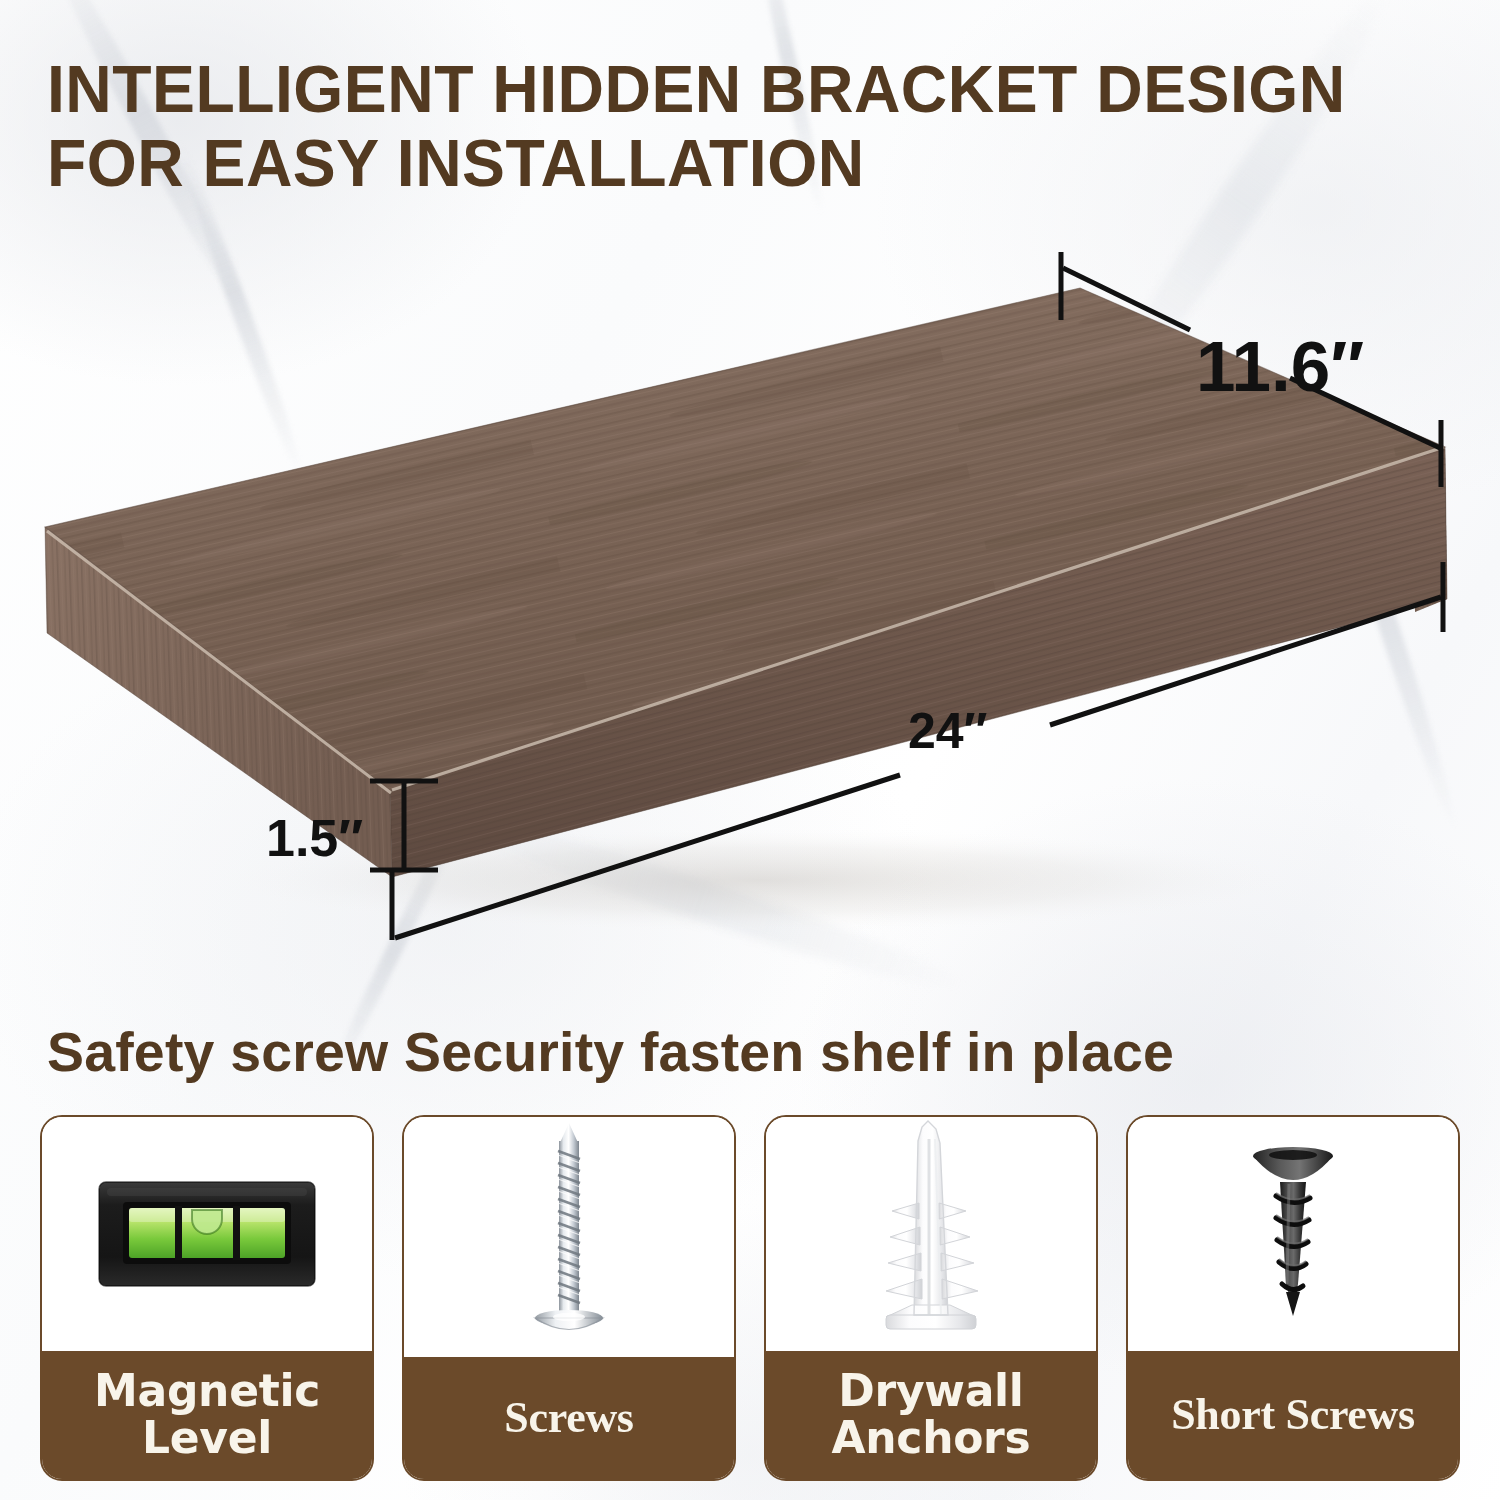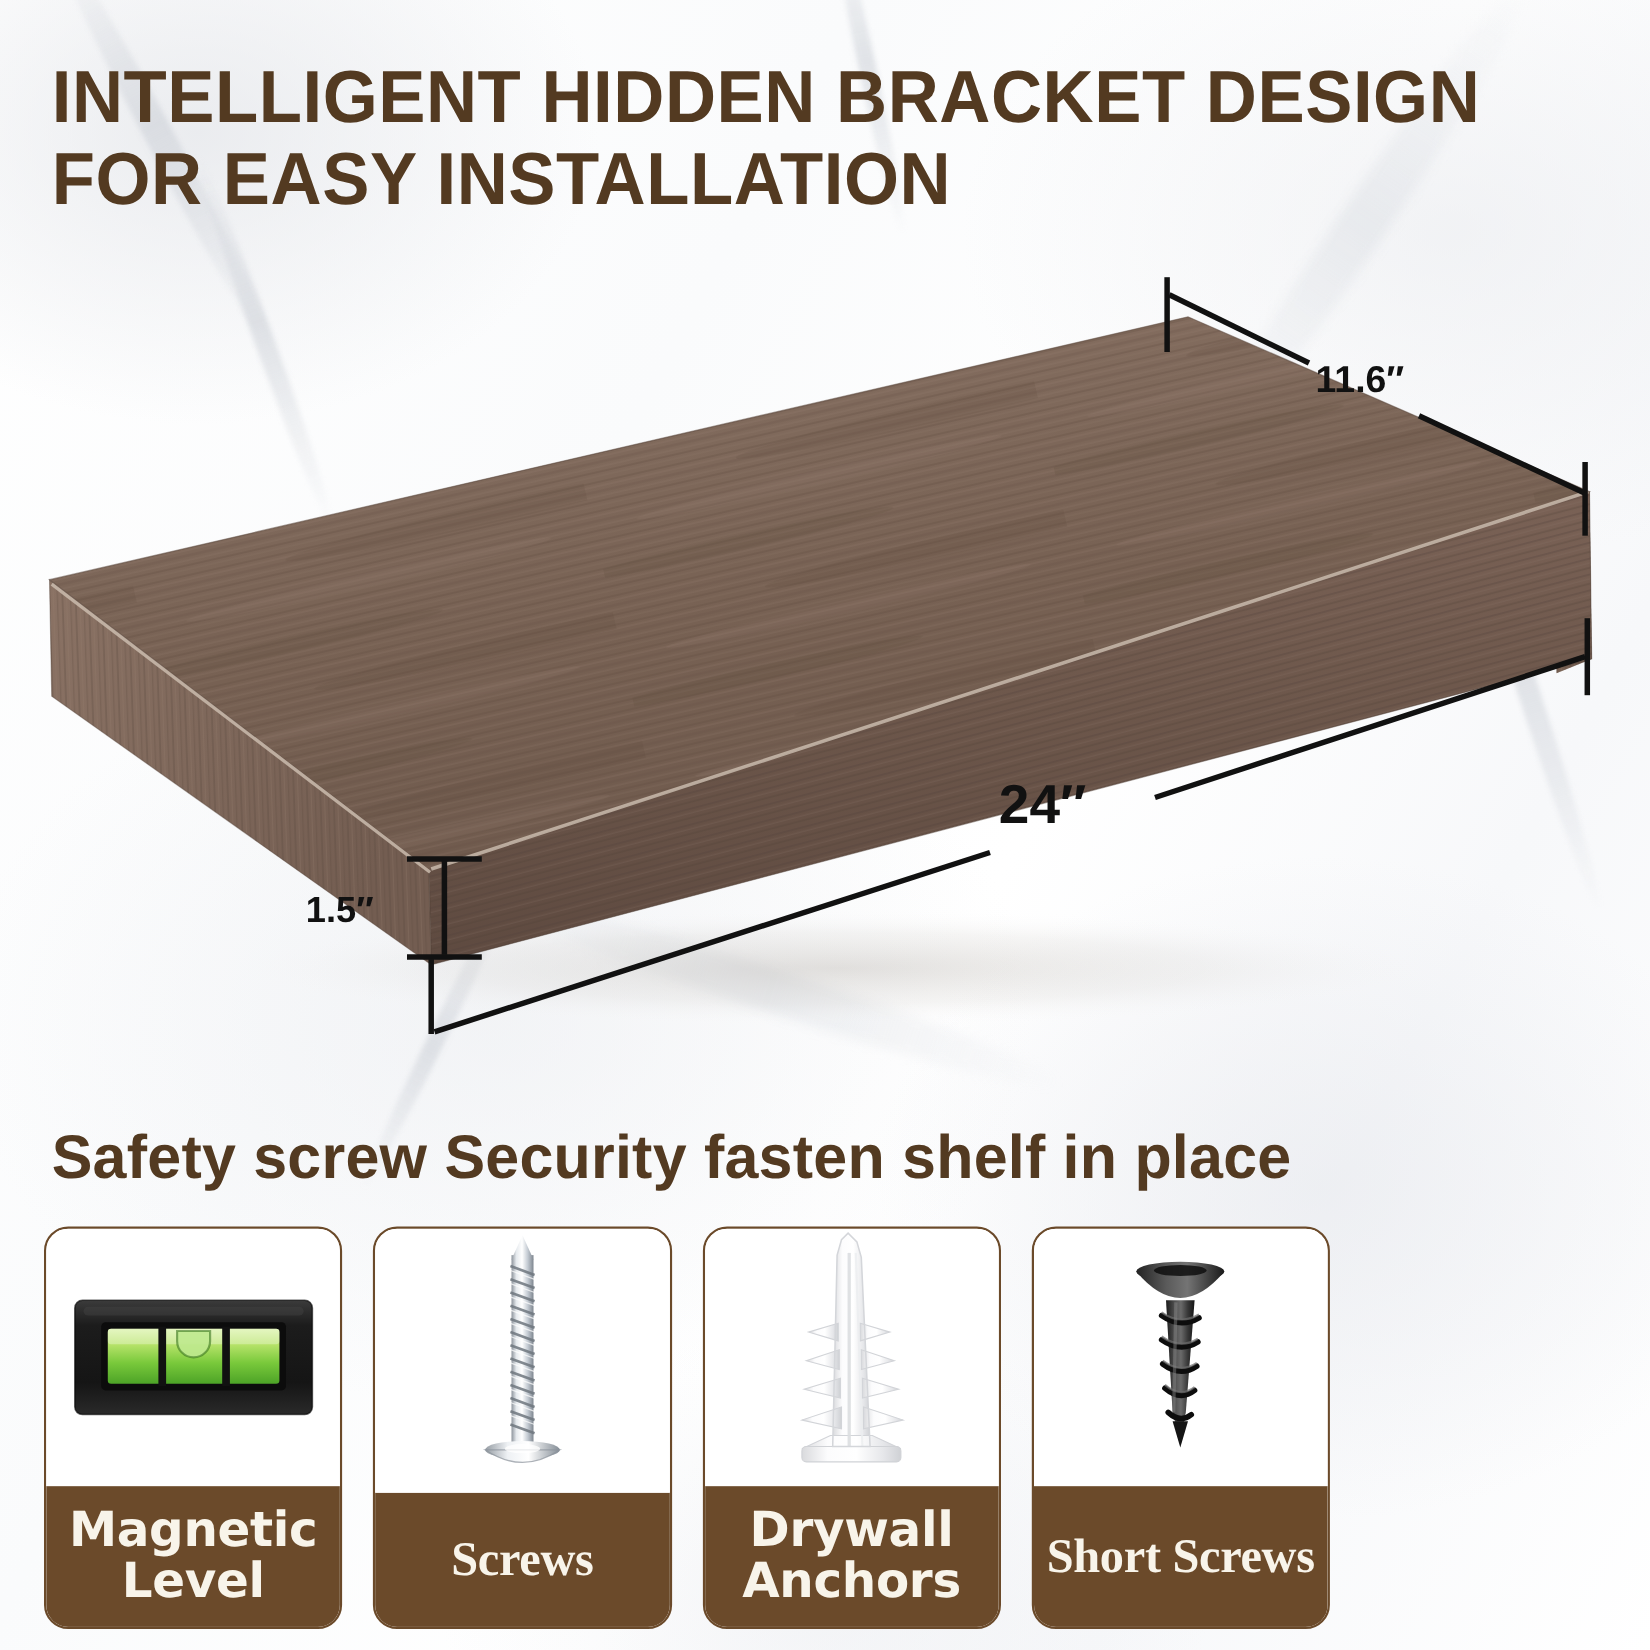--- a/index.html
+++ b/index.html
@@ -61,42 +61,42 @@
   .shelf-svg  { position:absolute; left:0; top:0; }
 
   
   .dim {
     position:absolute;
     color:#111;
     font-family:"Liberation Sans Narrow","Liberation Sans", sans-serif;
     font-weight:bold;
     white-space:nowrap;
   }
-  #dim-116 { left:1196px; top:326px; font-size:34px; transform:rotate(0deg); }
+  #dim-116 { left:1196px; top:326px; font-size:71px; transform:rotate(0deg); }
   #dim-24  { left:908px;  top:702px; font-size:50px; }
-  #dim-15  { left:278px;  top:808px; font-size:33px; }
+  #dim-15  { left:266px;  top:808px; font-size:52px; }
 
   
   .subhead {
     position:absolute; left:47px; top:1022px;
     color:#533a21;
     font-family:"Liberation Sans Narrow","Liberation Sans", sans-serif;
     font-weight:bold;
     font-size:56px;
     line-height:60px;
     letter-spacing:0.2px;
     transform:scaleX(.99);
     transform-origin:left top;
     white-space:nowrap;
   }
 
   
   .cards {
     position:absolute; left:40px; top:1115px;
-    width:1169px; height:366px;
+    width:1420px; height:366px;
     display:flex; gap:28px;
   }
   .card {
     position:relative;
     flex:1 1 0;
     background:#ffffff;
     border:2px solid #6B4A2A;
     border-radius:22px;
     overflow:hidden;
     display:flex; flex-direction:column;

